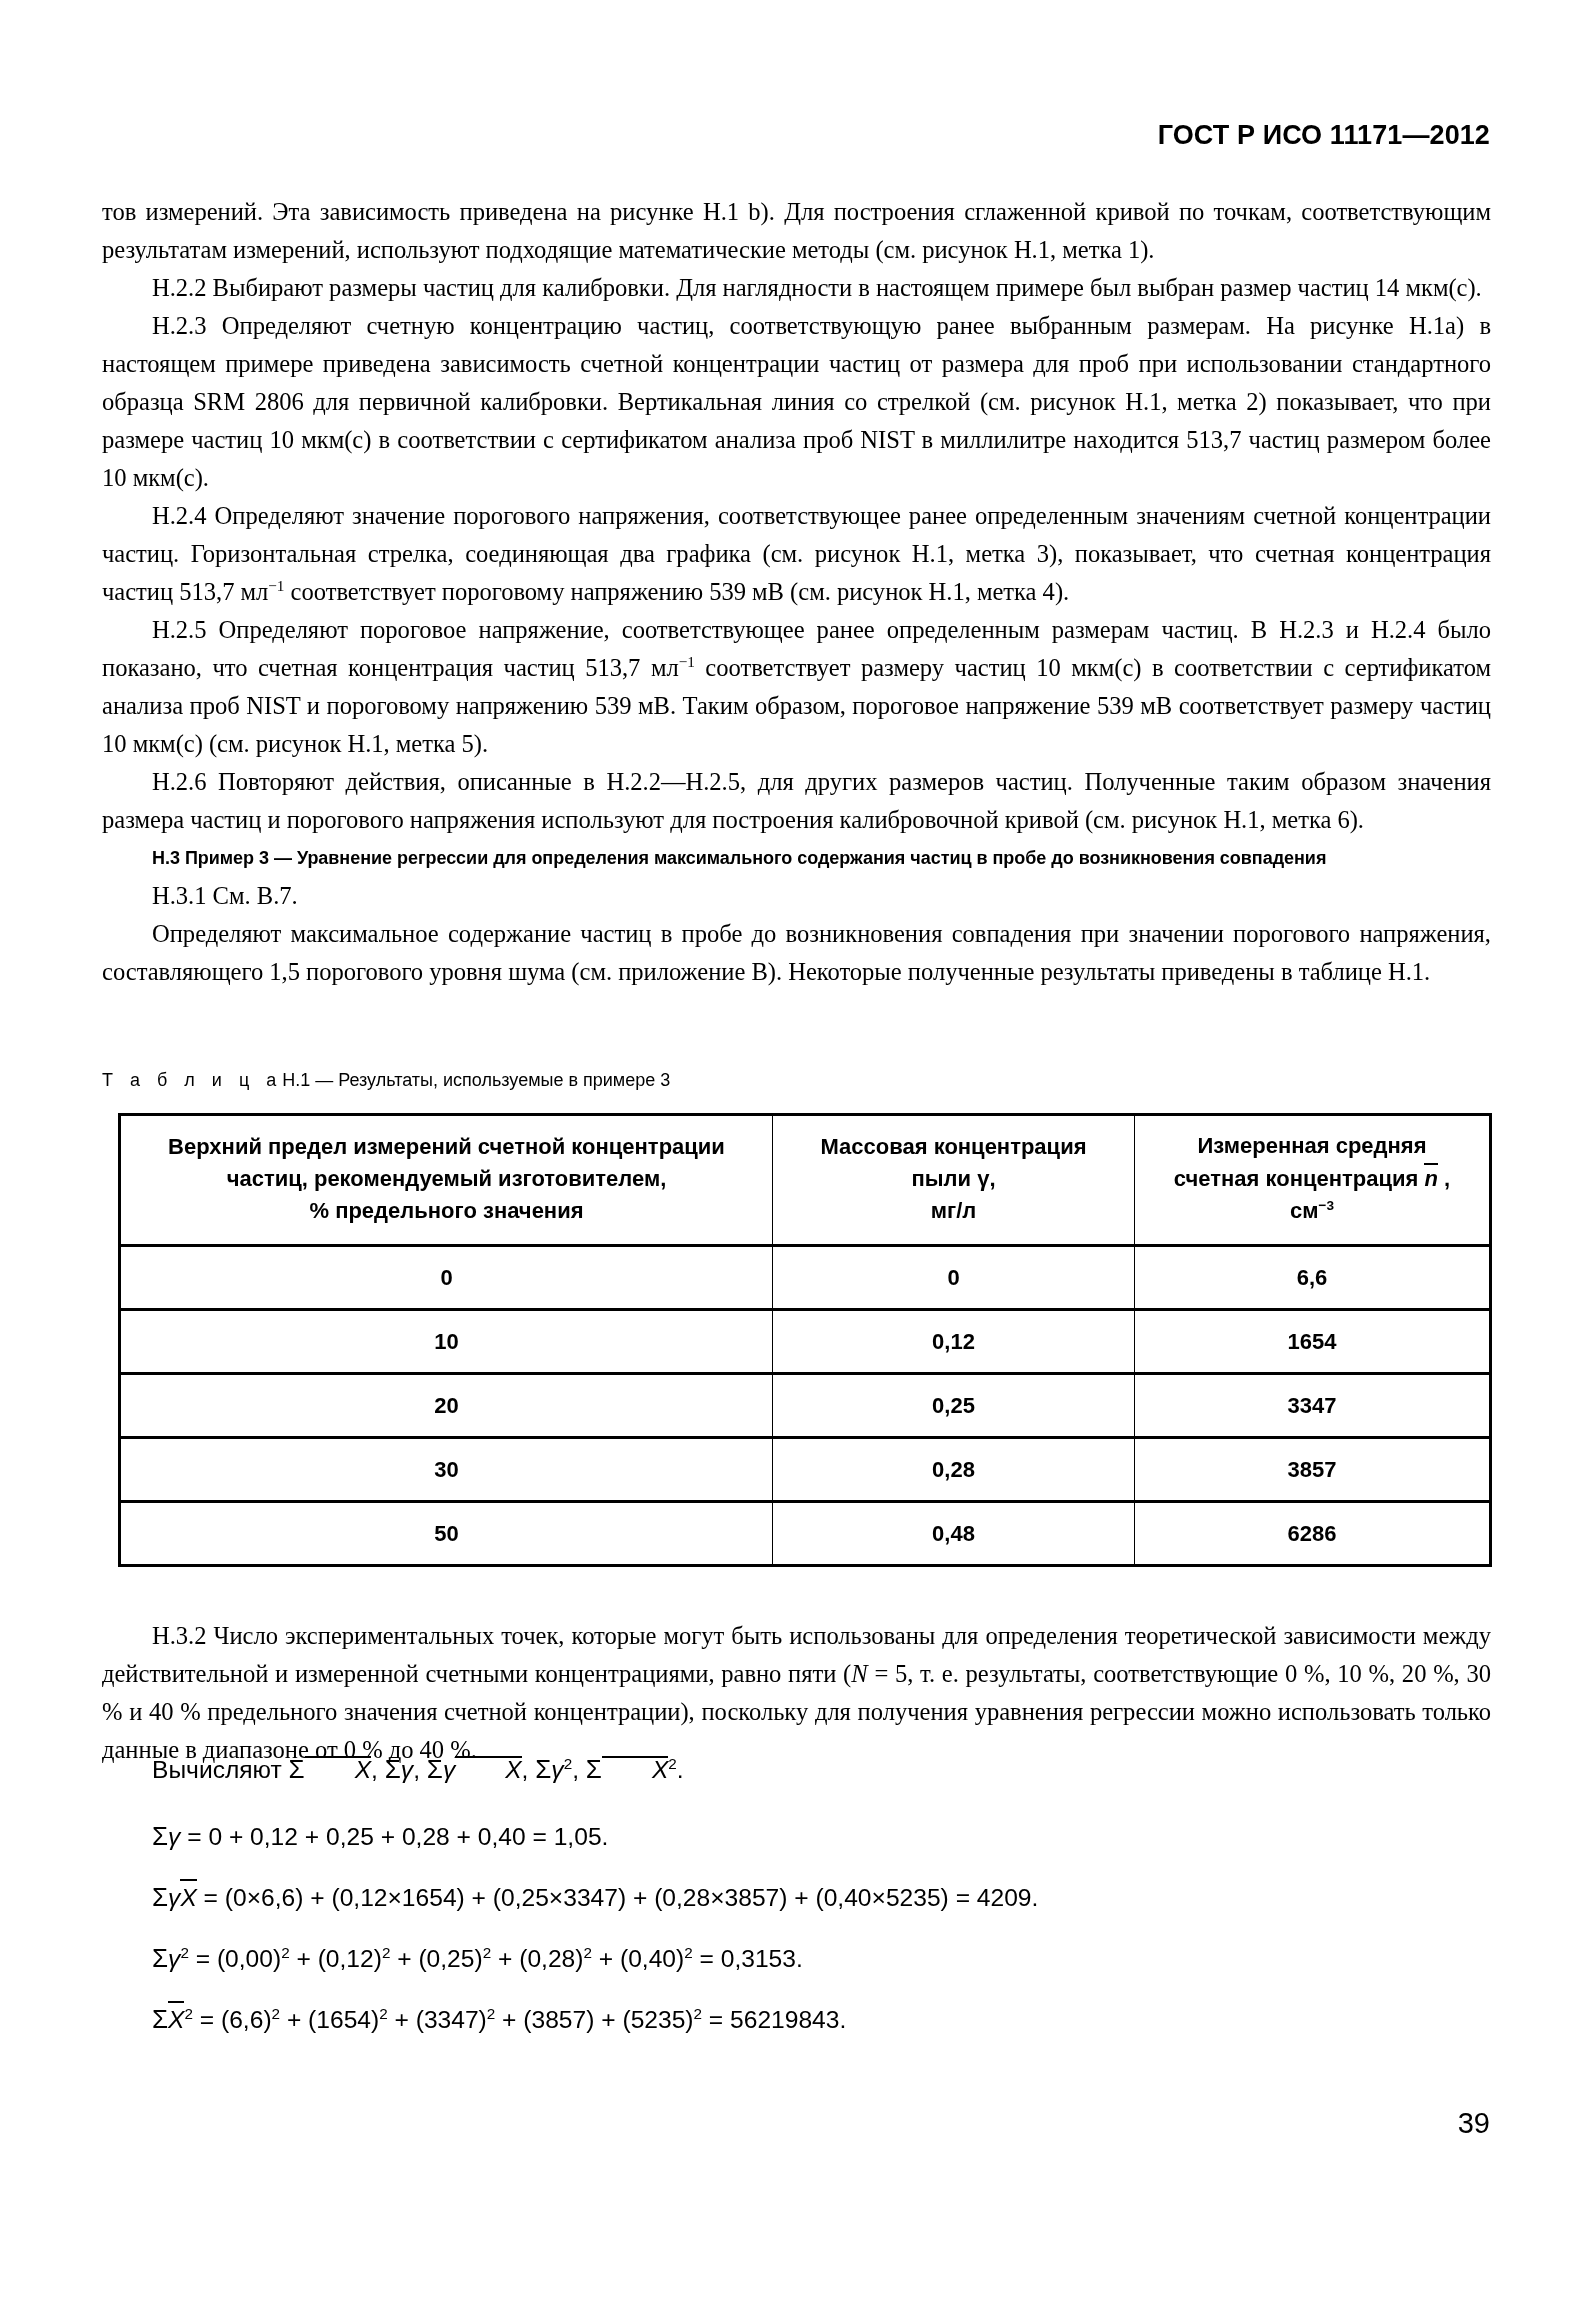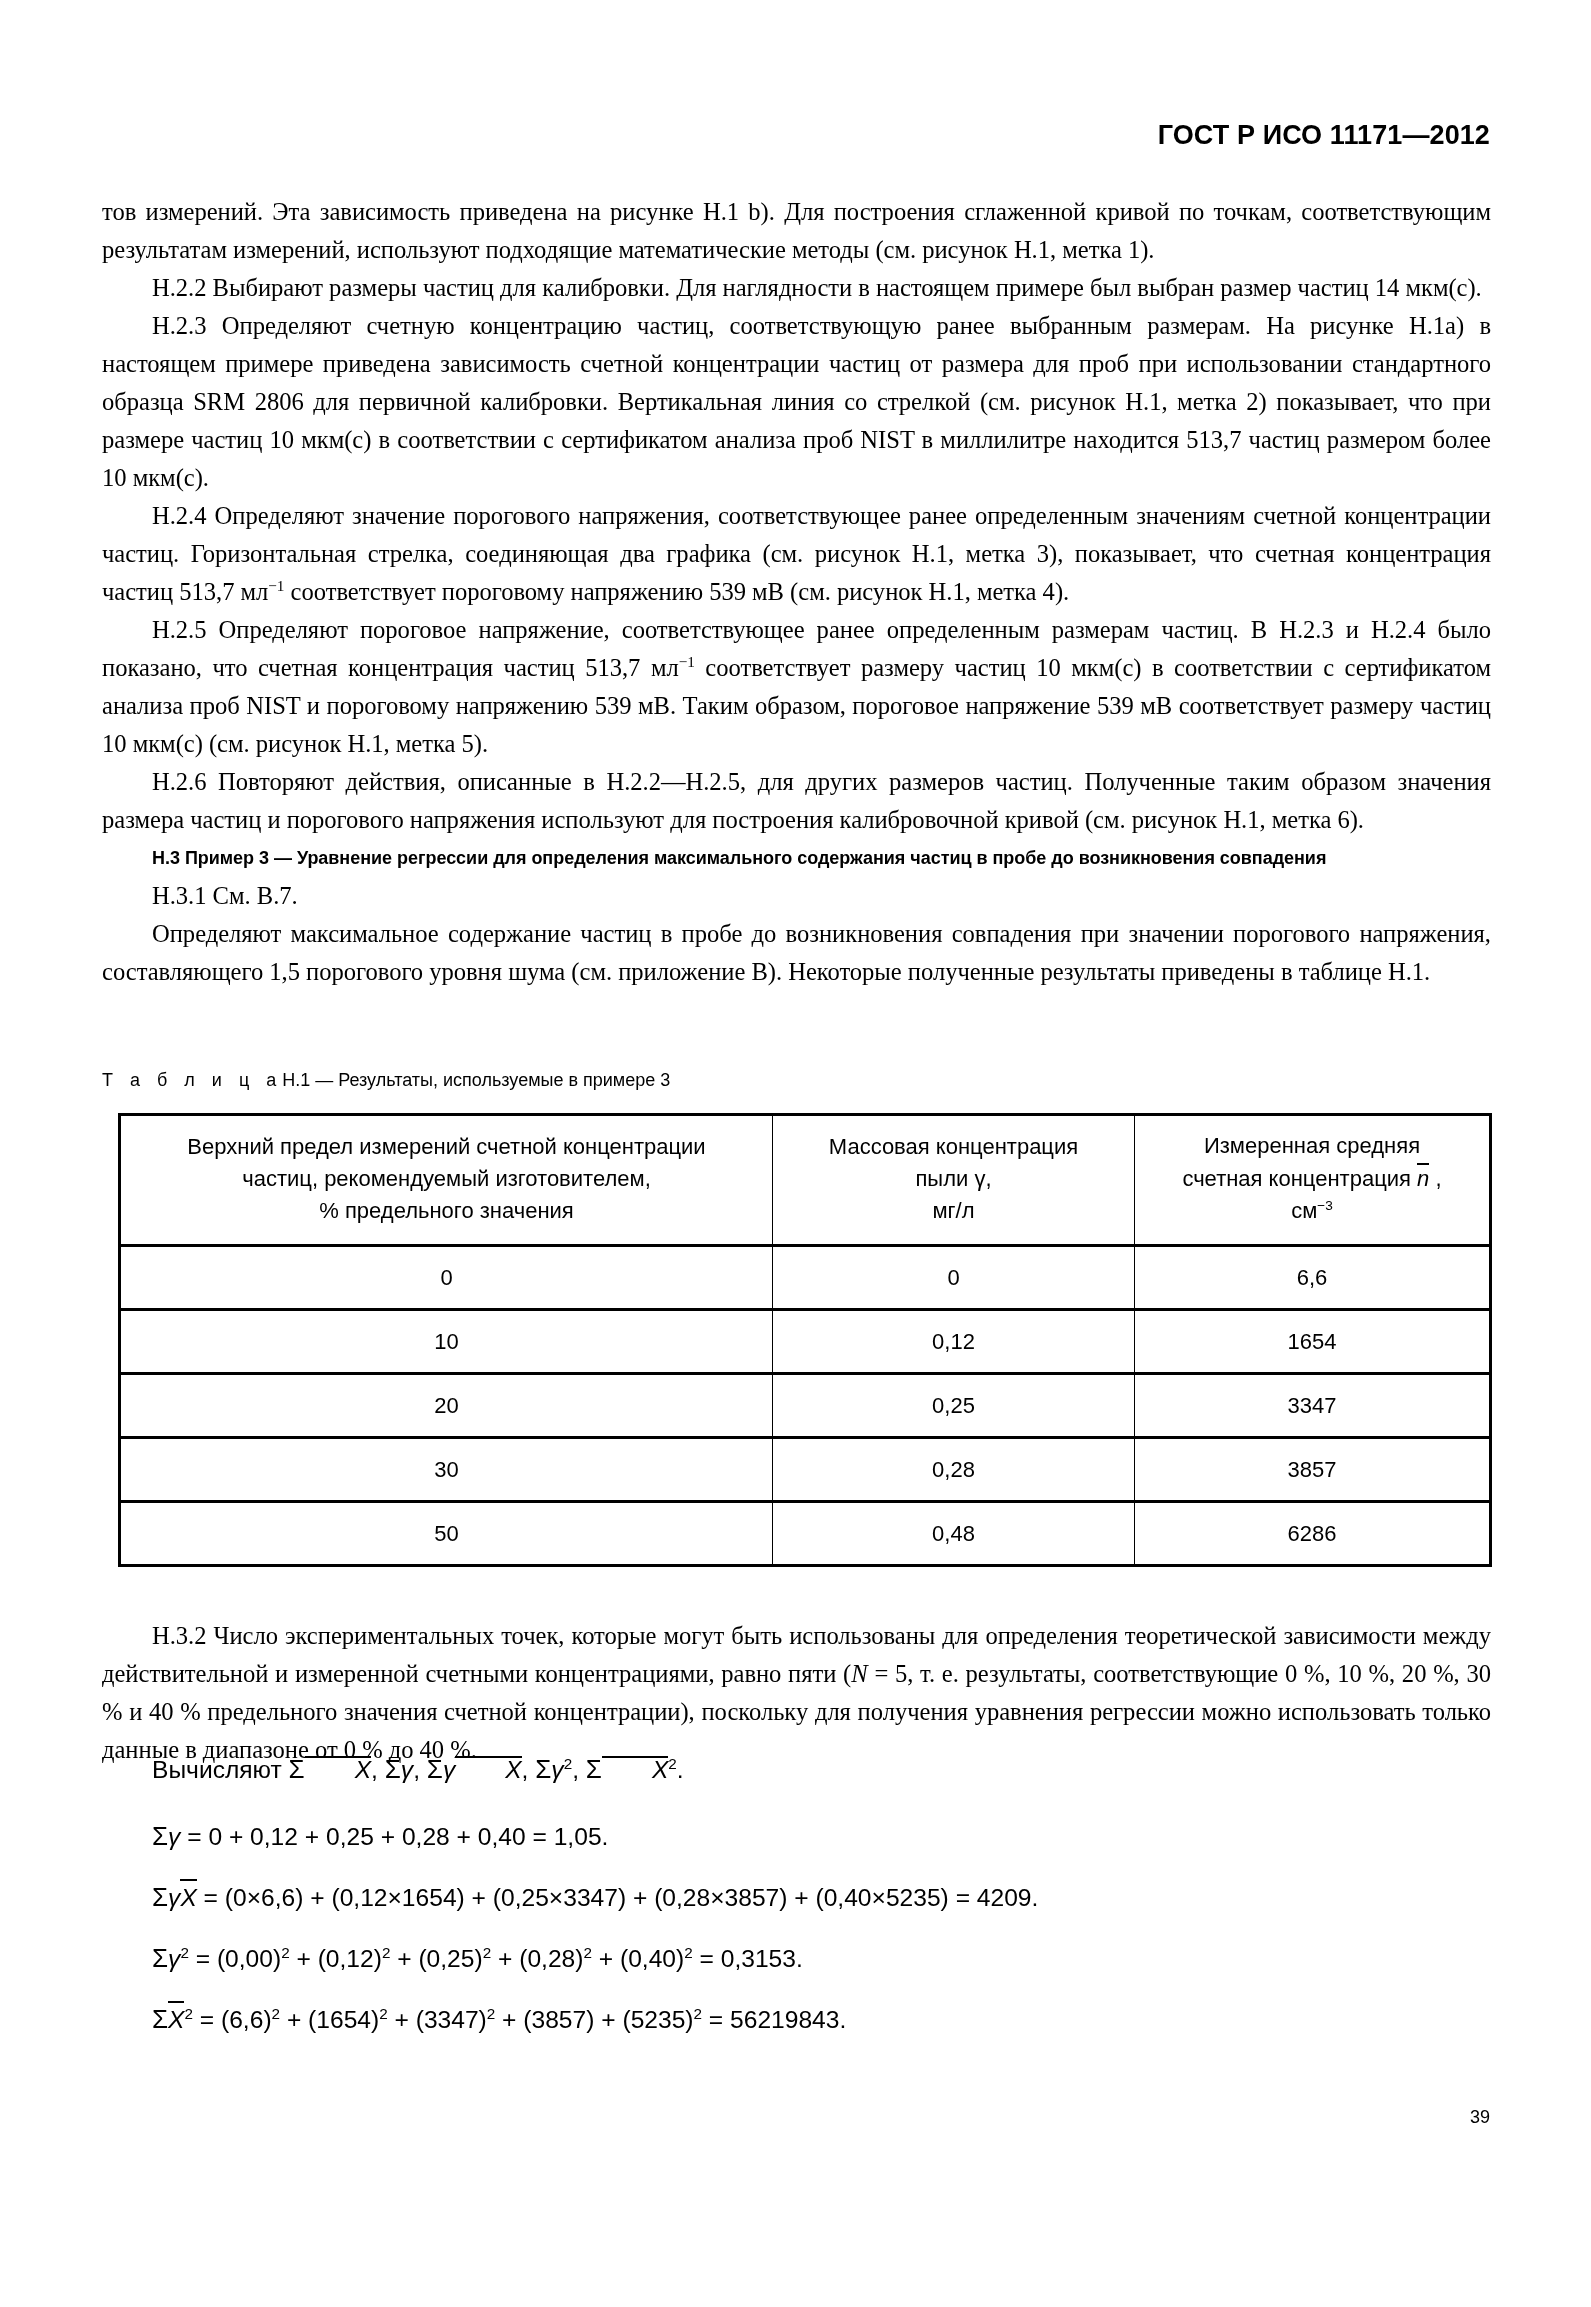--- a/index.html
+++ b/index.html
@@ -89,21 +89,21 @@
     width: 1371px;
     border-collapse: collapse;
     font-size: 22px;
     table-layout: fixed;
   }
   table.results td,
   table.results th {
     border: 1.3px solid #000;
     text-align: center;
     vertical-align: middle;
-    font-weight: normal;
+    font-weight: bold;
     padding: 0;
   }
   table.results thead th {
     border-bottom: 3.4px solid #000;
     border-top: 3.4px solid #000;
     height: 120px;
     line-height: 32px;
     padding: 2.7px 6.7px 5.4px 6.7px;
   }
   table.results thead th:first-child { border-left: 3.4px solid #000; }
@@ -142,21 +142,21 @@
     line-height: 38px;
   }
   .sigma { font-size: 26px; }
 
   .pagenum {
     position: absolute;
     top: 2107px;
     left: 0;
     width: 1490px;
     text-align: right;
-    font-size: 18px;
+    font-size: 29px;
   }
 </style>
 </head>
 <body>
 
 <div class="page">
 
   <div class="header">ГОСТ Р ИСО 11171—2012</div>
 
   <div class="content">

